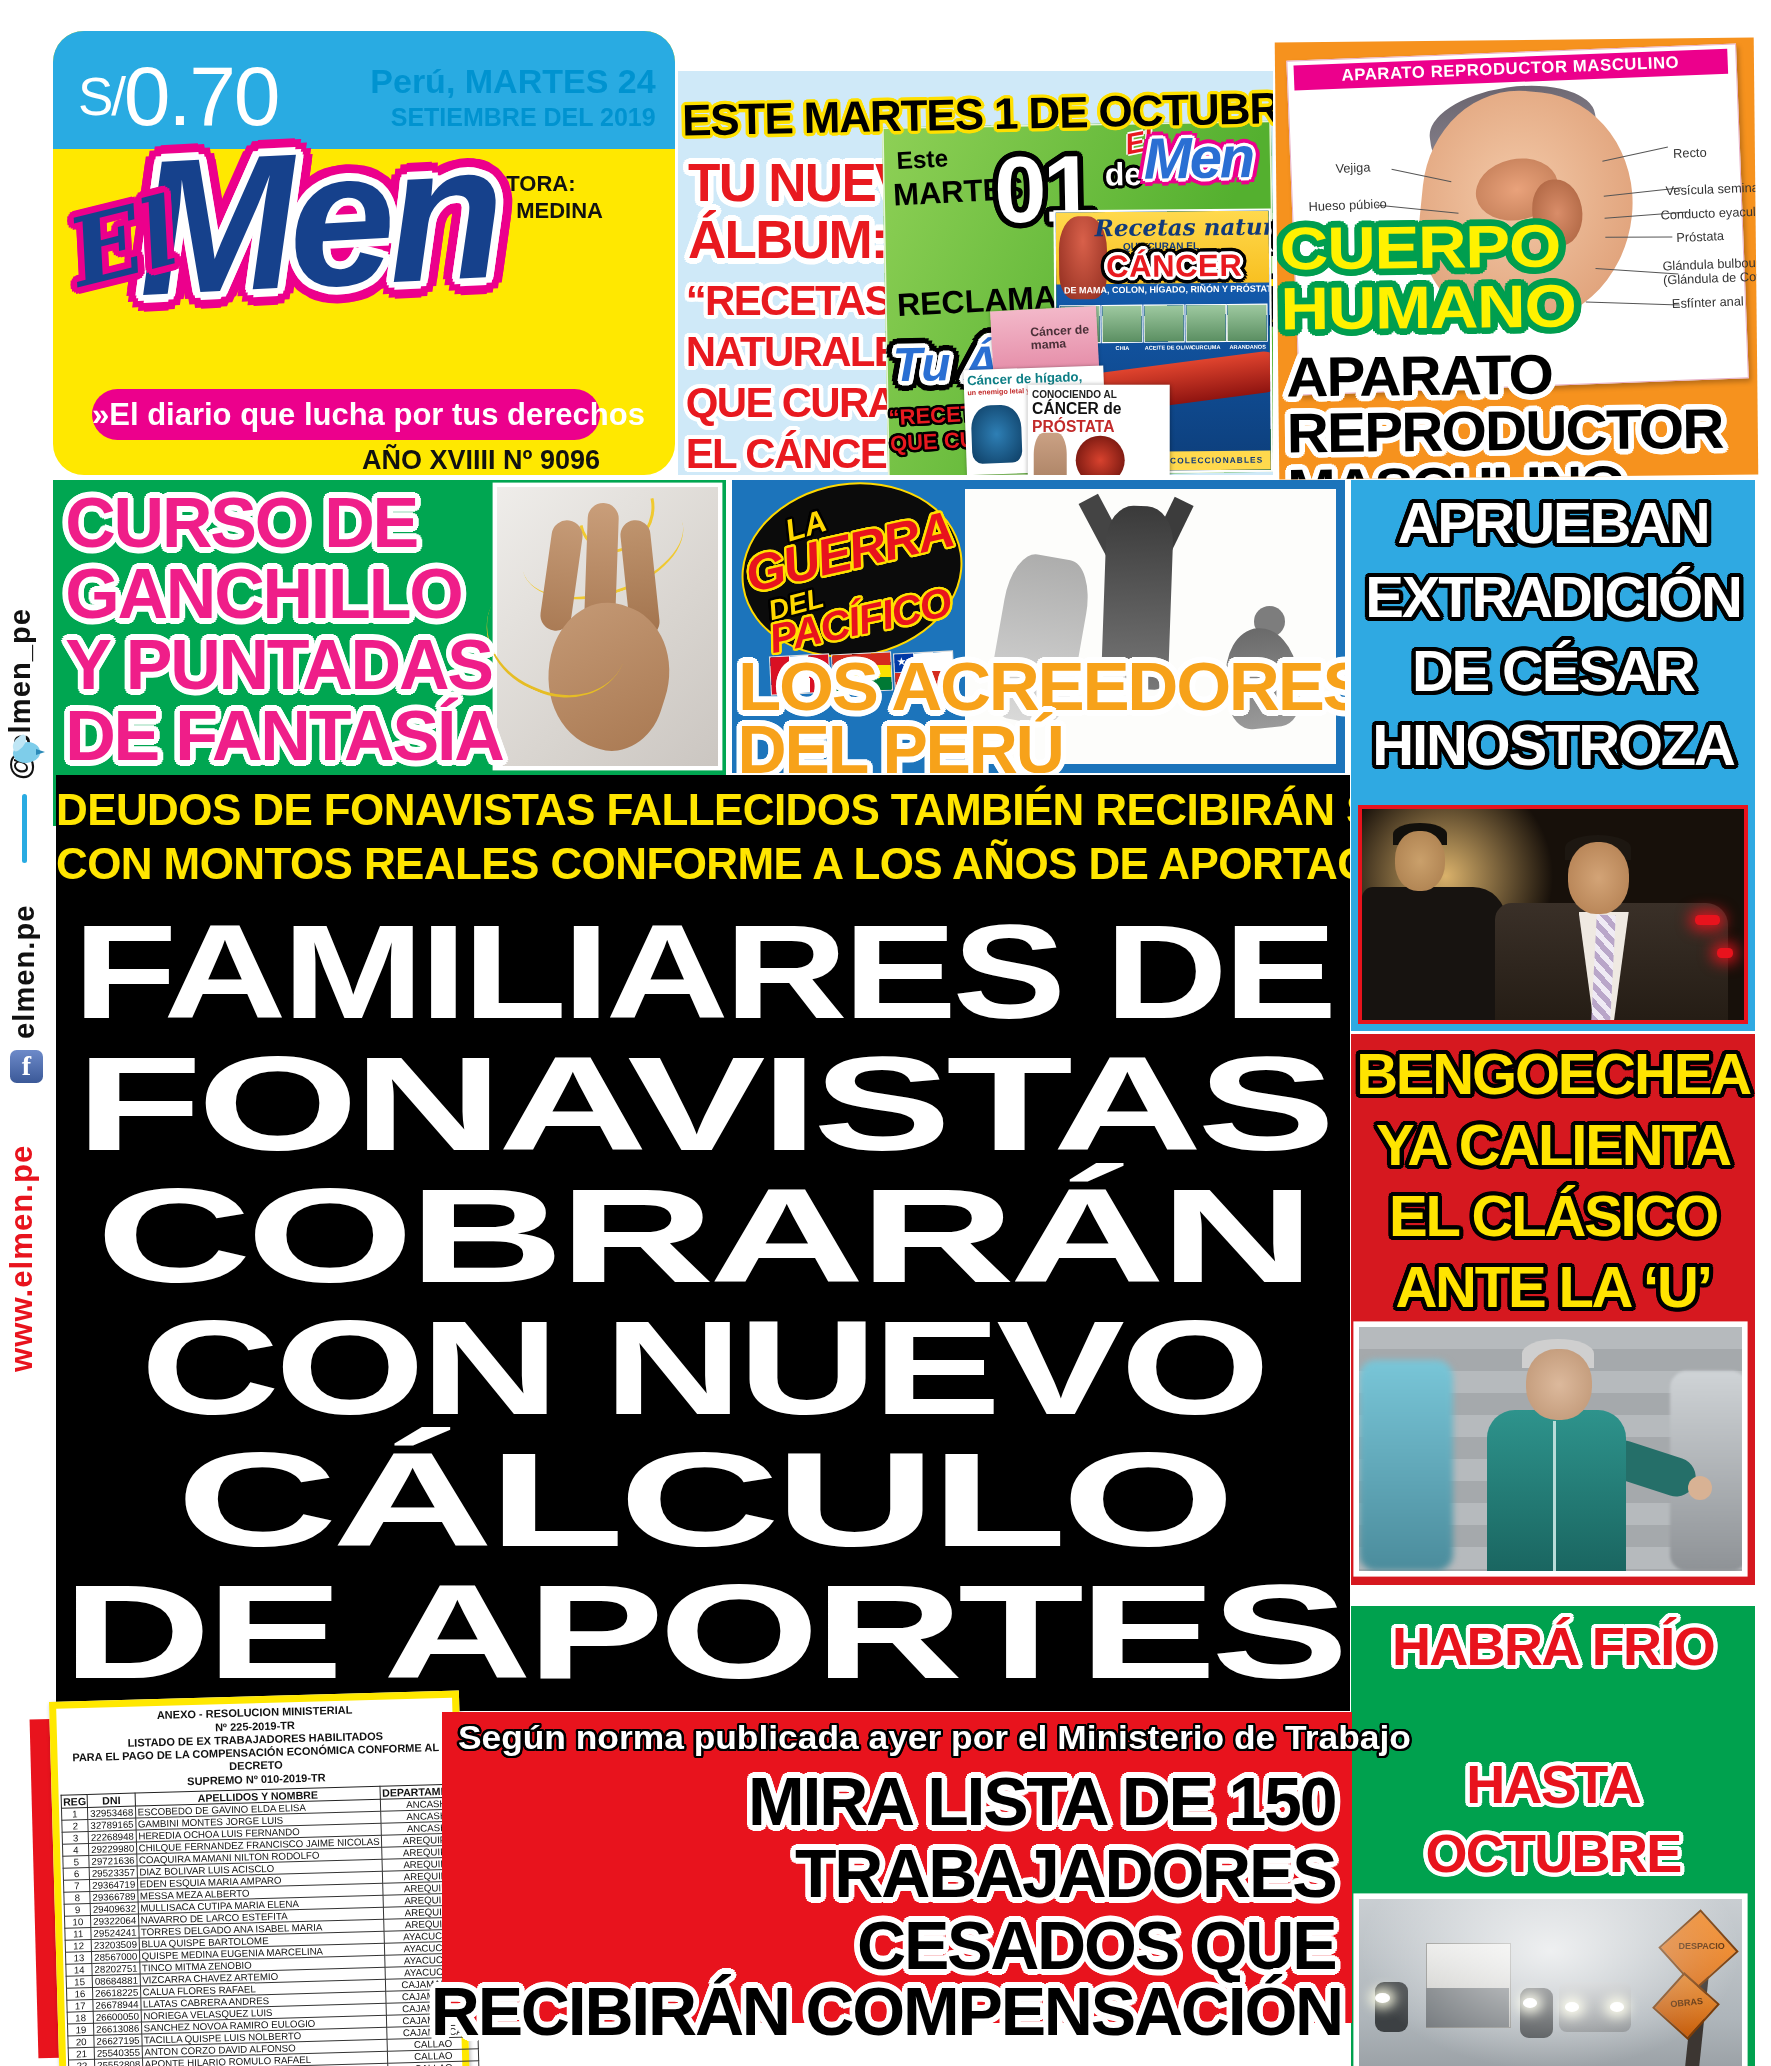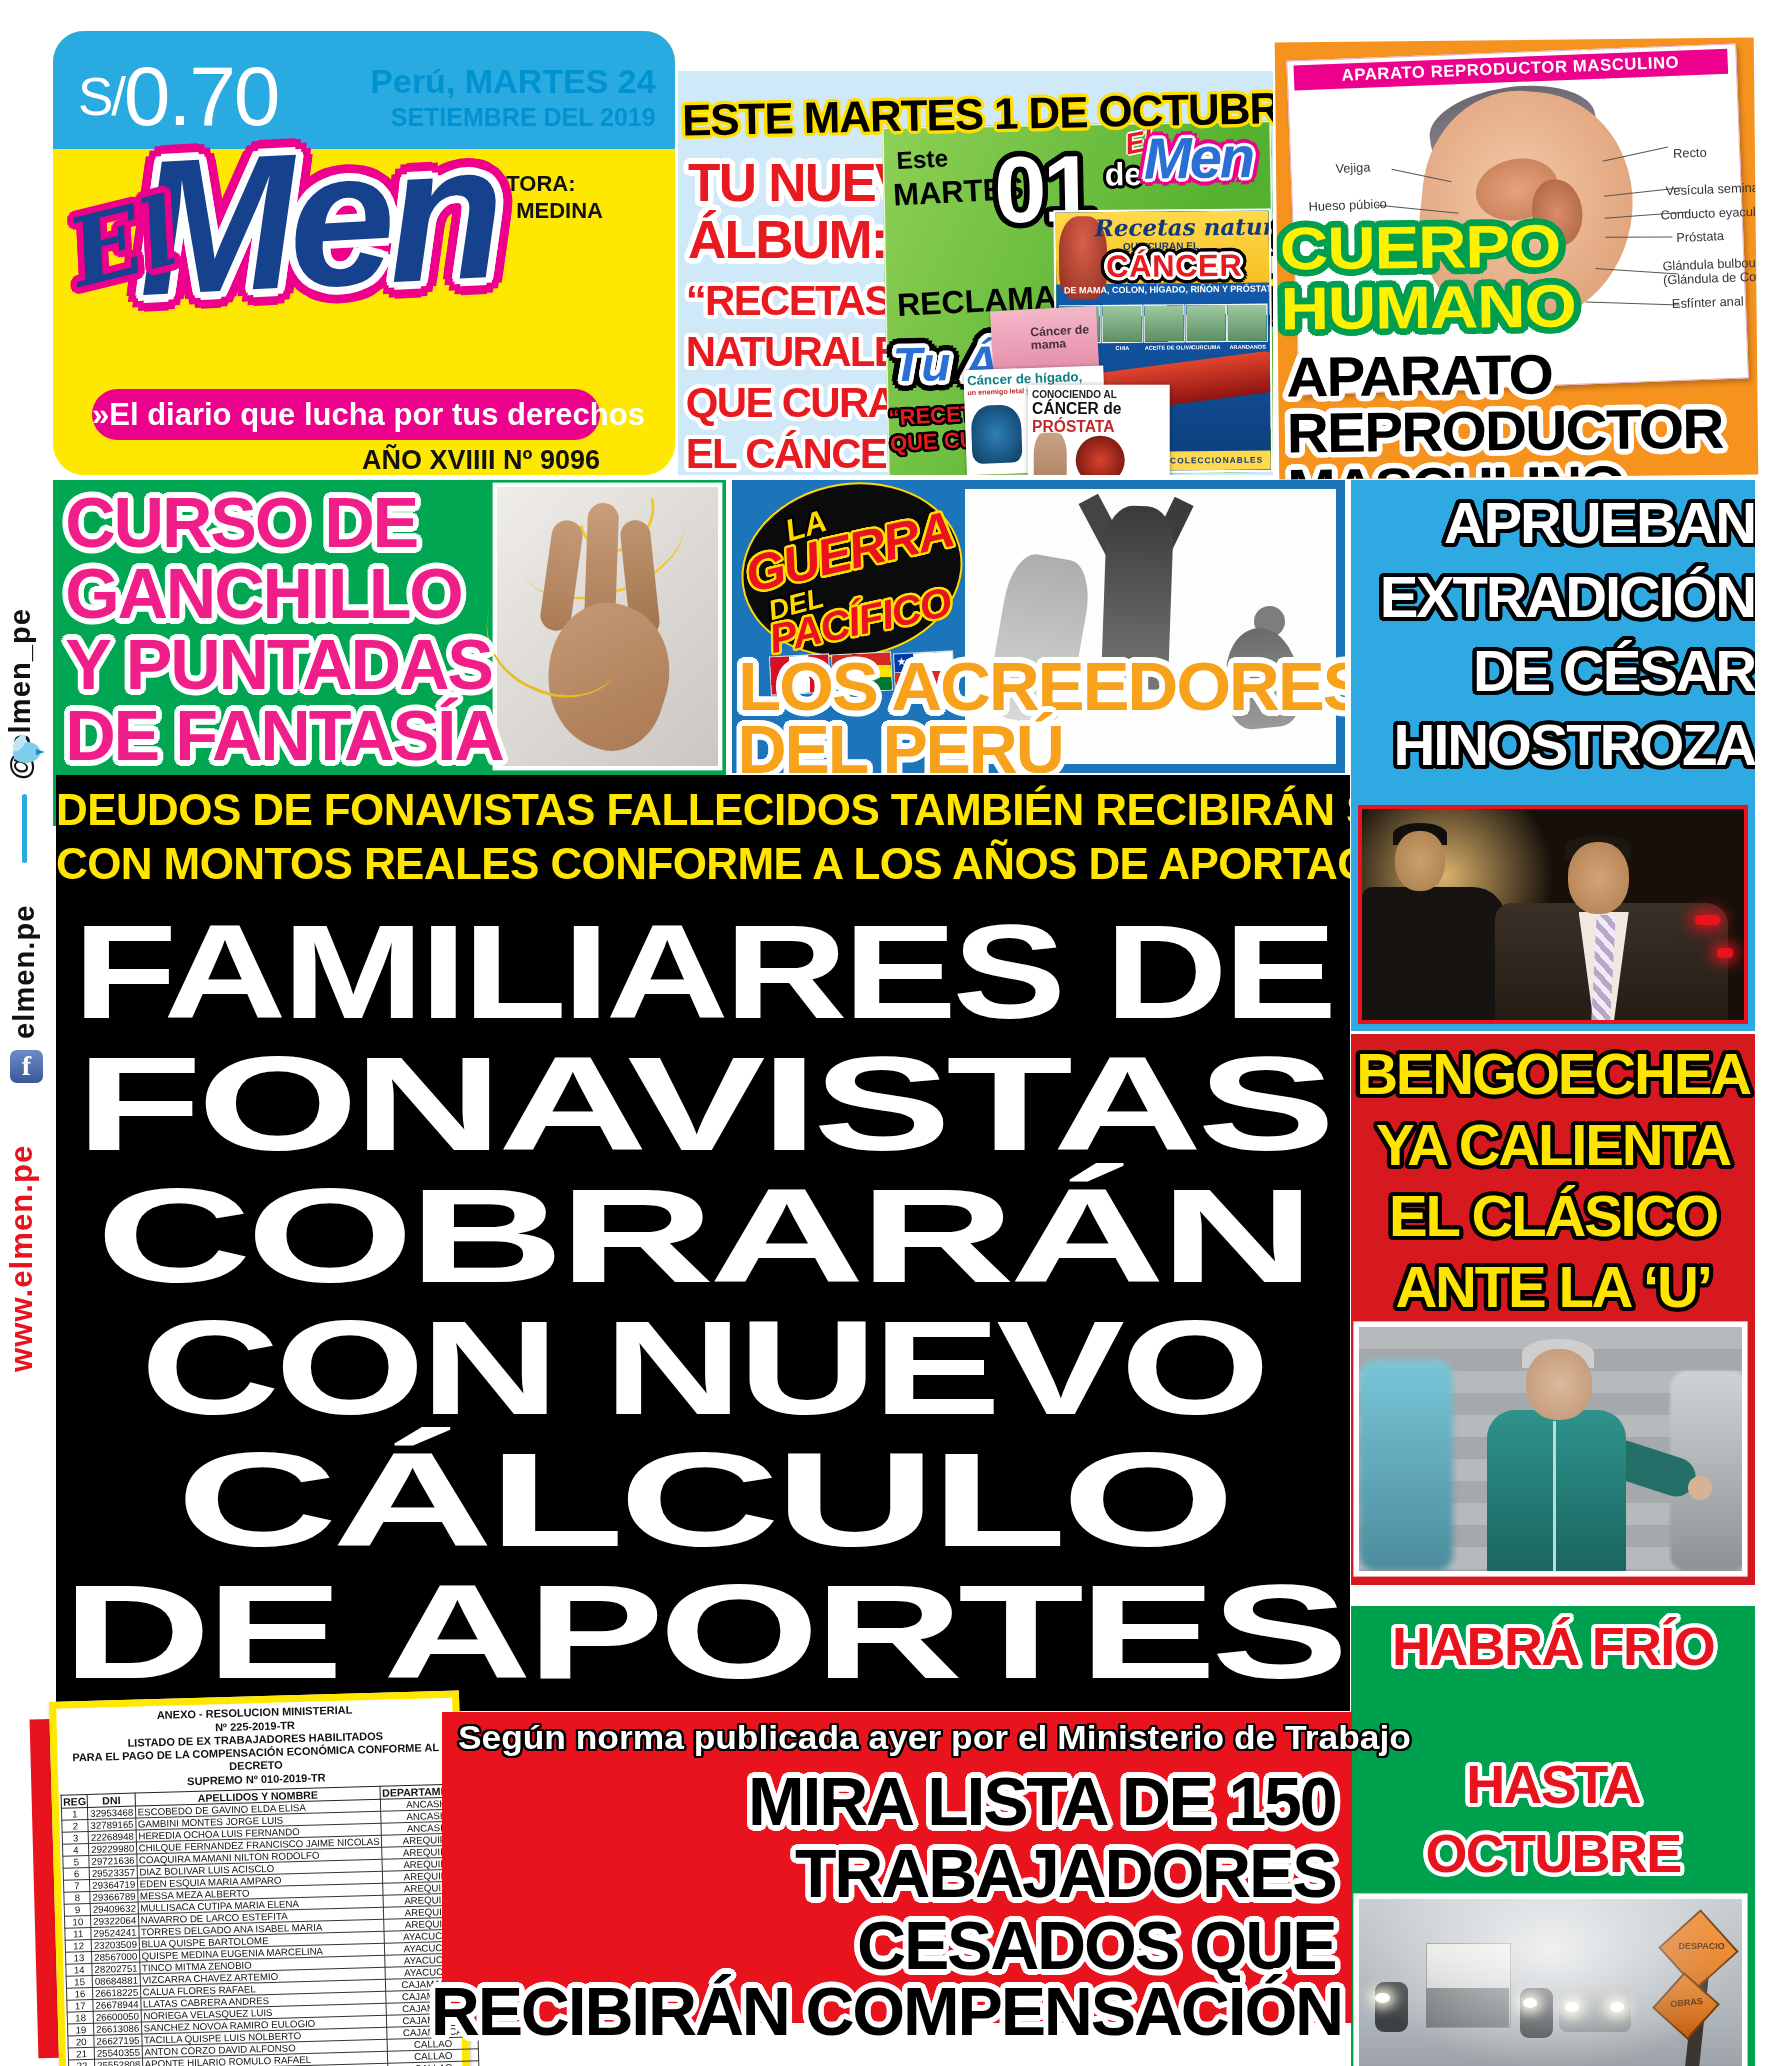--- a/index.html
+++ b/index.html
@@ -159,21 +159,21 @@
   .flag .star{position:absolute;left:2.2px;top:1.1px;color:#fff;font-size:11px;}
   .flag-peru{left:0;top:3.3px;background:linear-gradient(90deg,#d91023 33%,#fff 33% 66%,#d91023 66%);transform:rotate(-3deg);}
   .flag-bol{left:62px;top:1.1px;background:linear-gradient(#d52b1e 33%,#f9e300 33% 66%,#007934 66%);transform:rotate(-3deg);}
   .flag-chl{left:124px;top:0;background:linear-gradient(#fff 50%,#d52b1e 50%);transform:rotate(-3deg);}
   .flag-chl .canton{position:absolute;left:0;top:0;width:19px;height:18.3px;background:#0039a6;}
   .acree1{left:5.6px;top:167px;color:#f7a21a;font-weight:bold;font-size:68px;letter-spacing:-2.2px;transform:scaleX(1.04);transform-origin:left;z-index:5;}
   .acree2{left:5.6px;top:230px;color:#f7a21a;font-weight:bold;font-size:68px;letter-spacing:-2.2px;z-index:5;}
 
   
   .extra{left:1351px;top:480px;width:404px;height:551px;background:#2fa9e2;overflow:hidden;}
-  .extra-title{left:0;top:5.6px;width:100%;color:#fff;font-weight:bold;font-size:58px;line-height:74px;letter-spacing:-2.2px;text-align:right;}
+  .extra-title{left:0;top:5.6px;width:100%;color:#fff;font-weight:bold;font-size:58px;line-height:74px;letter-spacing:-2.2px;text-align:center;}
   .extra-photo{left:6.7px;top:325px;width:382px;height:211px;border:4.4px solid #e8131d;background:#17100a;overflow:hidden;}
   .night-glow{position:absolute;left:-33px;top:-33px;width:233px;height:200px;background:radial-gradient(circle,rgba(228,186,112,.95),rgba(228,186,112,0) 70%);}
   .man-face{position:absolute;left:206px;top:33px;width:61px;height:72px;background:radial-gradient(#d3a477,#b07c4e);border-radius:46%;}
   .man-hair{position:absolute;left:203px;top:25.5px;width:66px;height:25.5px;background:#1d1711;border-radius:50% 50% 0 0;}
   .man-body{position:absolute;left:133px;top:94px;width:233px;height:122px;background:linear-gradient(#3a3028,#241c14);border-radius:16.7px 22px 0 0;}
   .man-shirt{position:absolute;left:217px;top:103px;width:50px;height:111px;background:#efe9e2;clip-path:polygon(0 0,100% 0,70% 100%,30% 100%);}
   .man-tie{position:absolute;left:232px;top:106px;width:19px;height:106px;background:repeating-linear-gradient(45deg,#b9a6c9 0 5.6px,#efeaf4 5.6px 11px);transform:rotate(3deg);}
   .man2-face{position:absolute;left:33px;top:22px;width:50px;height:60px;background:radial-gradient(#caa06b,#a97c4c);border-radius:46%;}
   .man2-hair{position:absolute;left:31px;top:14.4px;width:54px;height:22px;background:#12100c;border-radius:50% 50% 0 0;}
   .man2-body{position:absolute;left:0px;top:78px;width:144px;height:139px;background:#171310;border-radius:11px 33px 0 0;}

